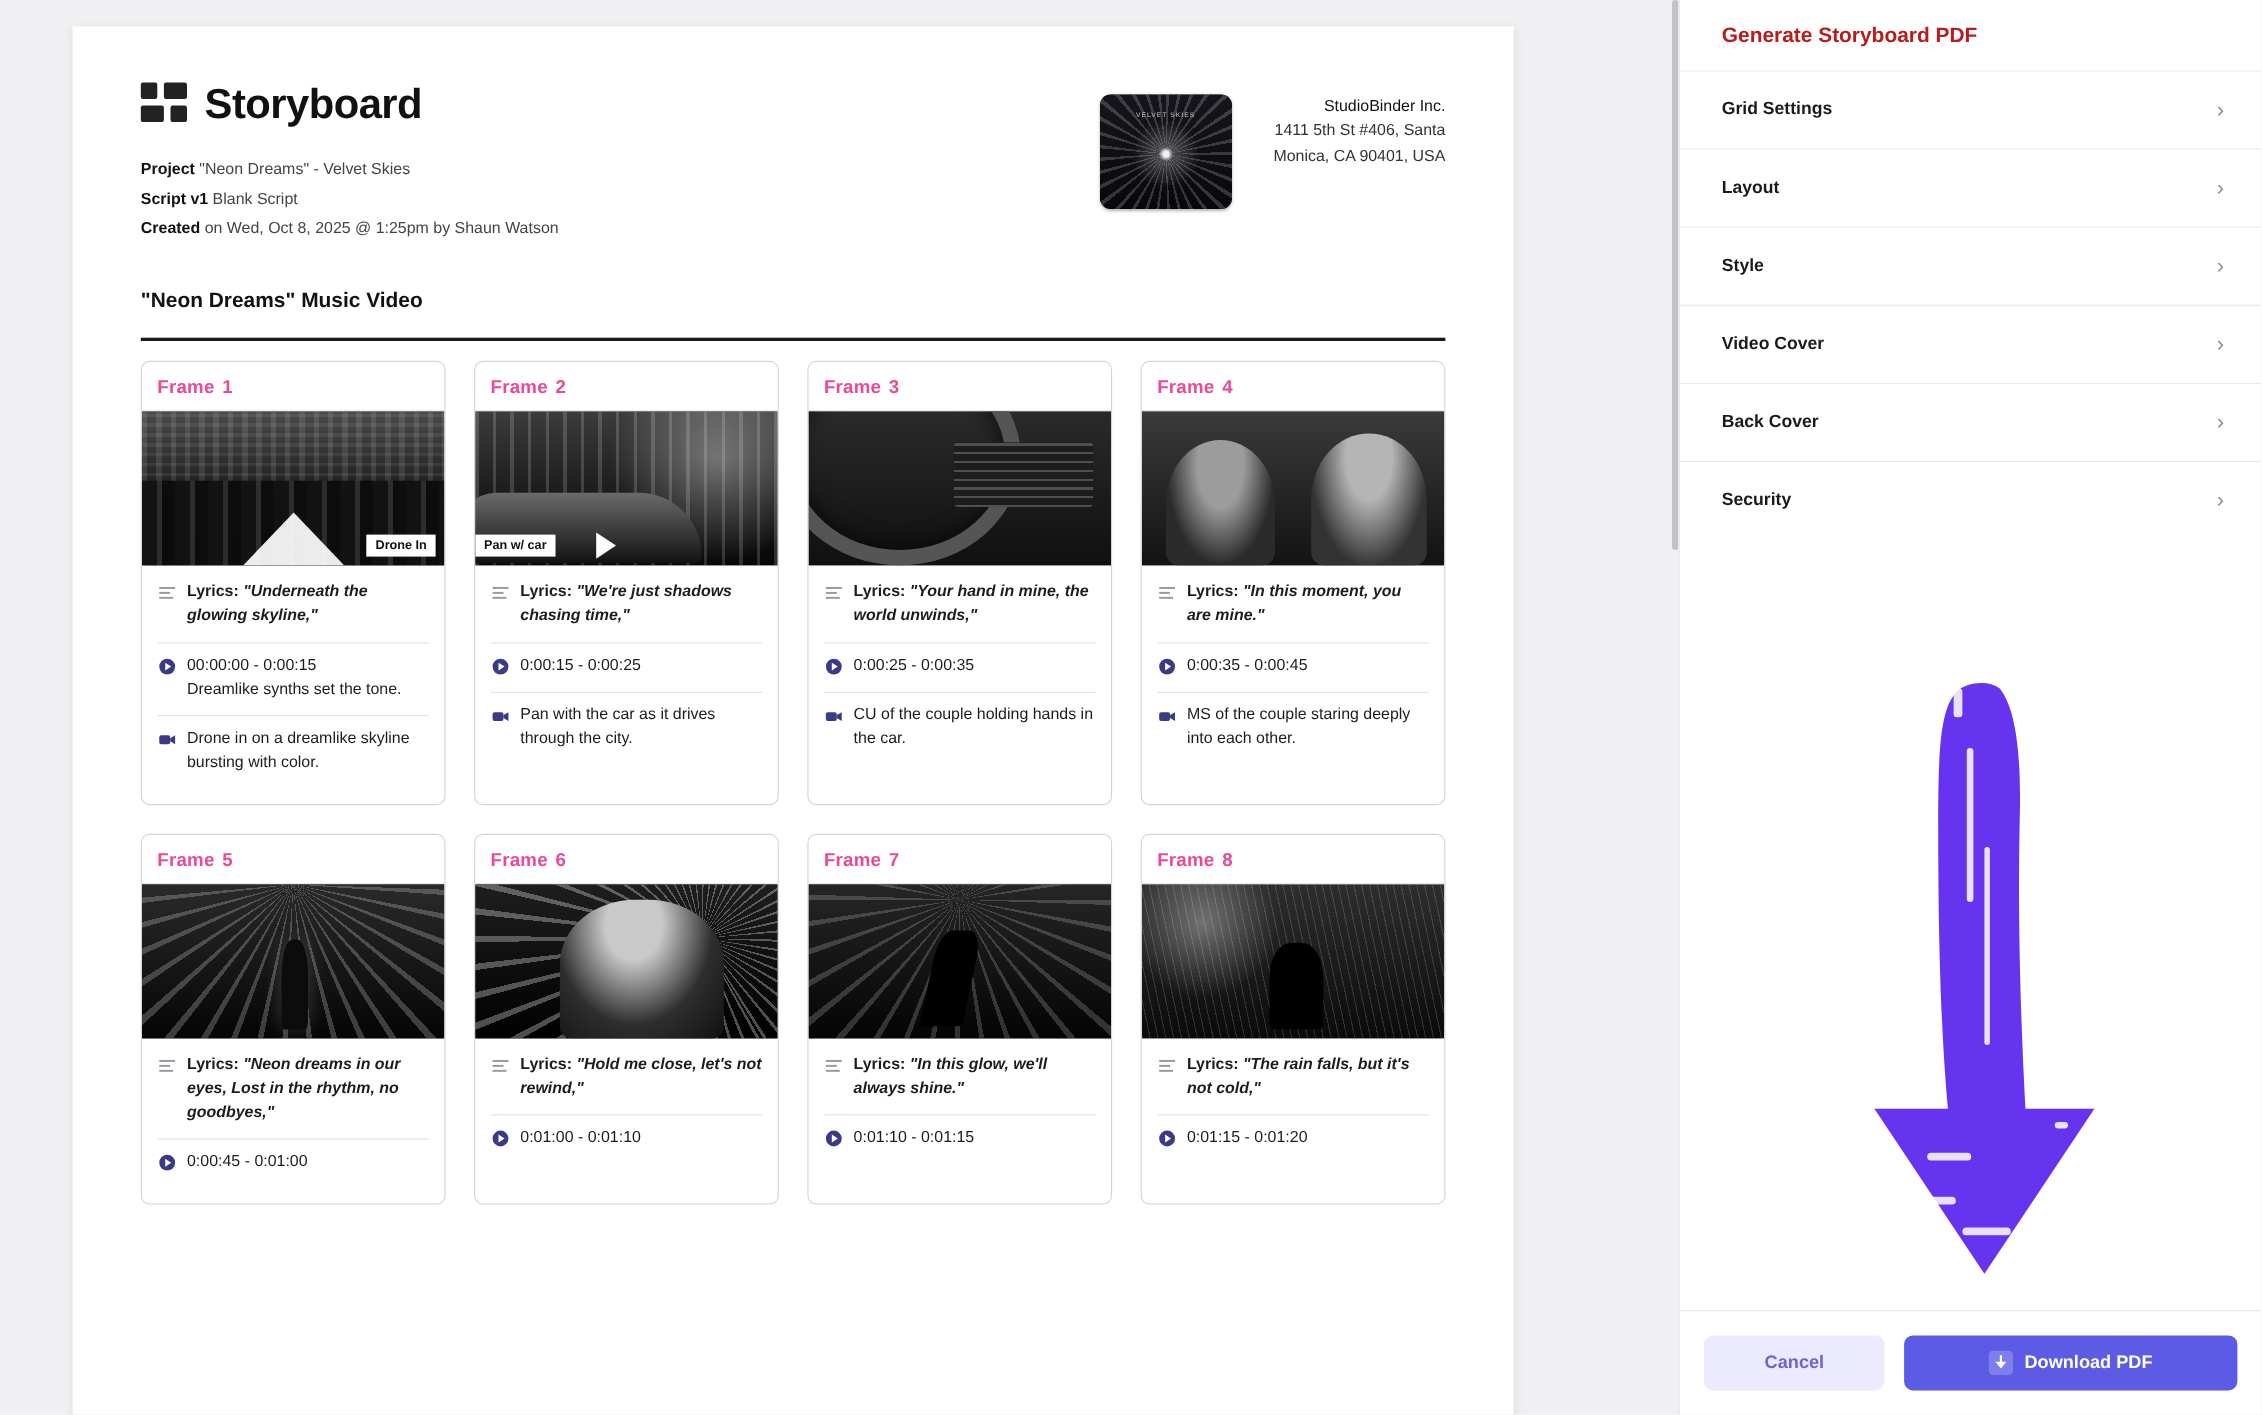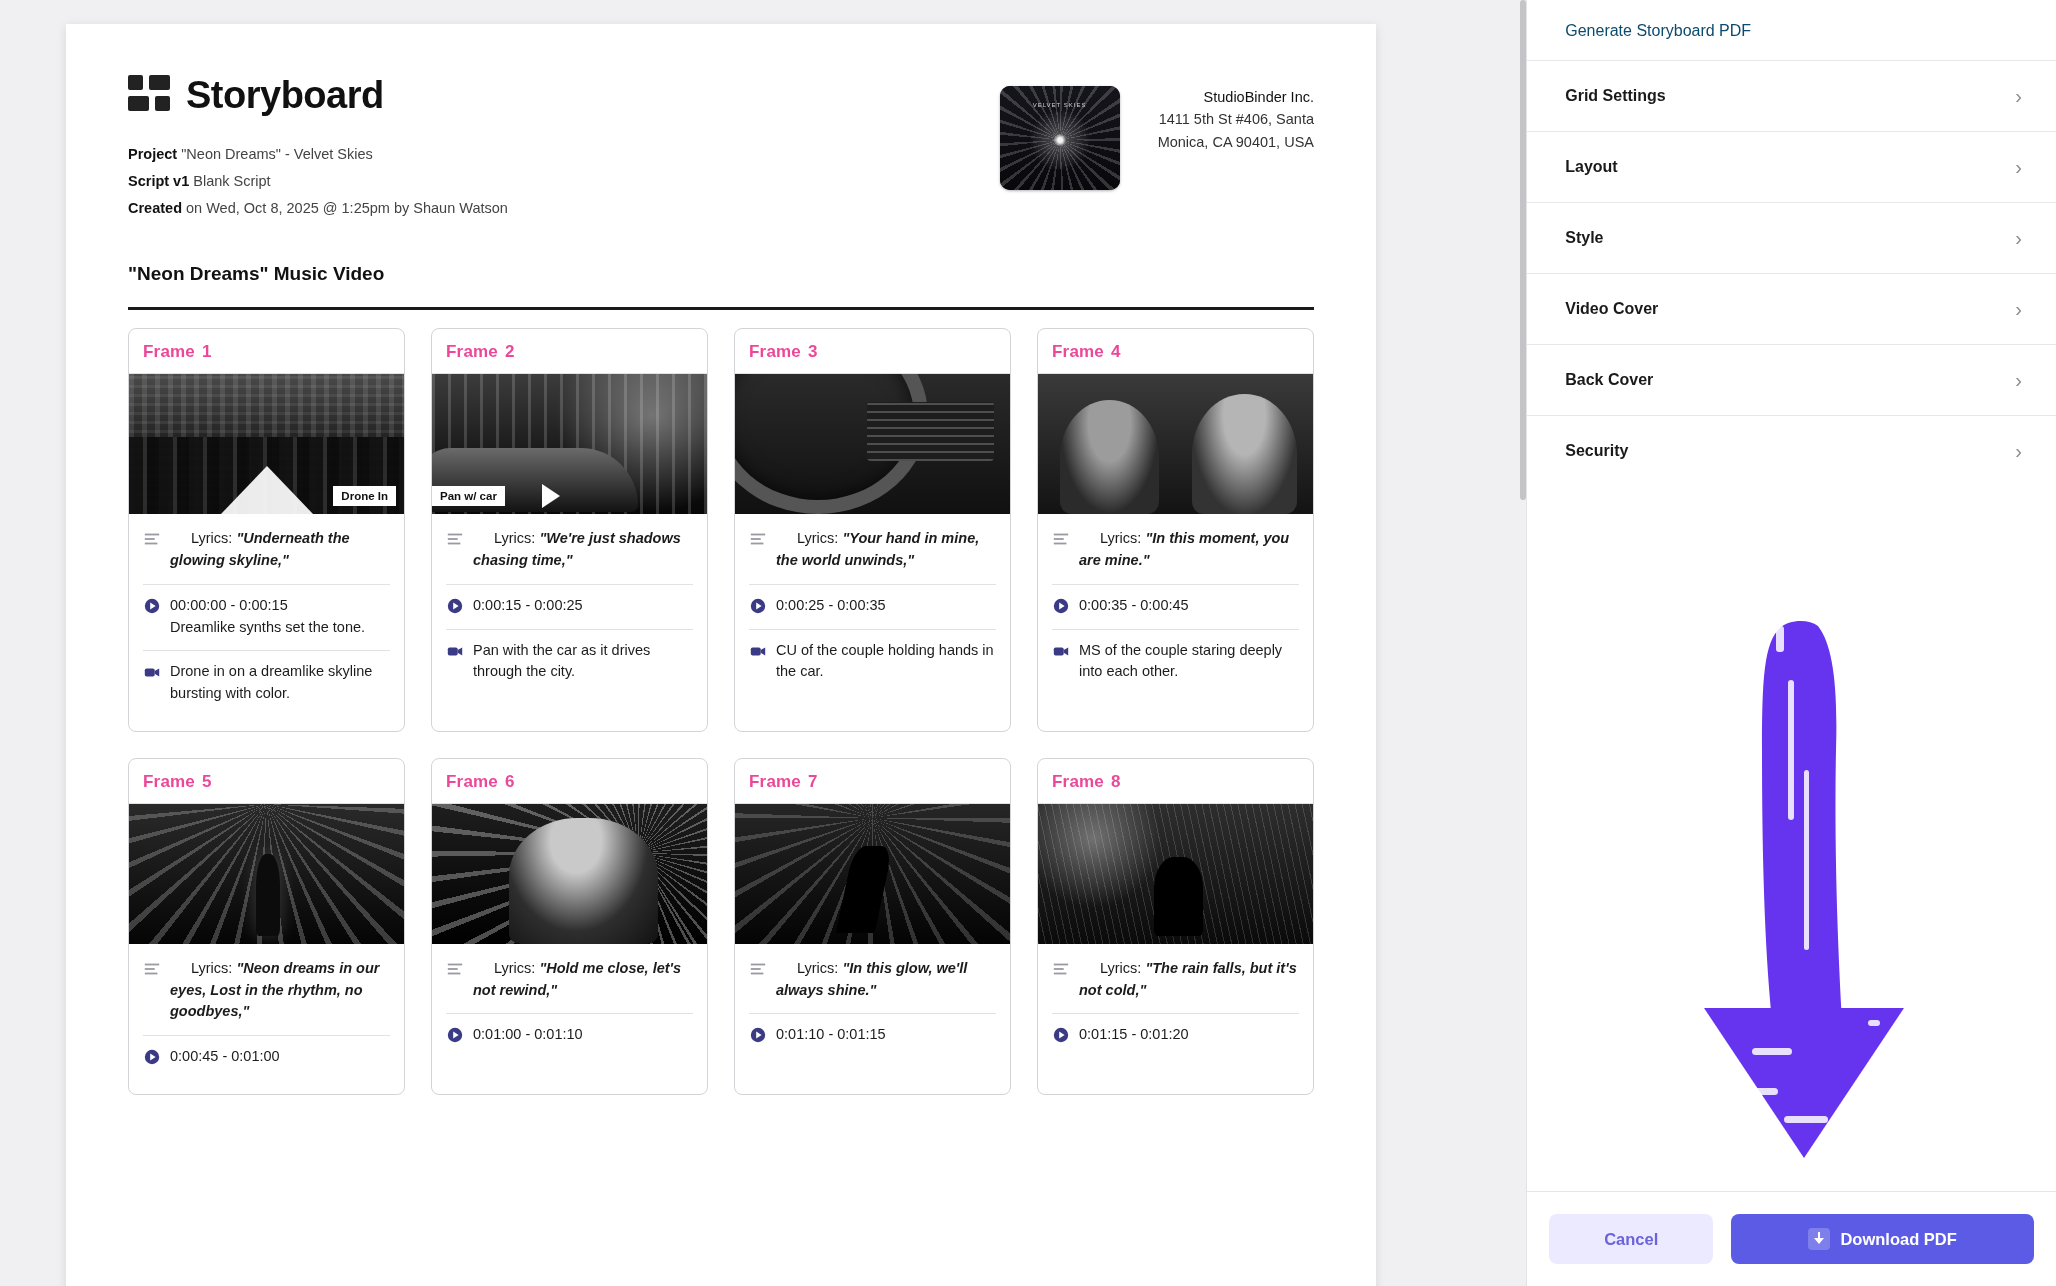--- a/index.html
+++ b/index.html
@@ -349,39 +349,39 @@
     flex: none;
     width: 18px; height: 18px;
     margin-top: 2px;
     display: block;
   }
   .txt {
     font-size: 14.5px;
     line-height: 1.5;
     color: #1c1c1e;
   }
-  .txt .lbl { font-weight: normal; margin-left: 21px; }
+  .txt .lbl { font-weight: bold; }
   .txt .lyric { font-style: italic; font-weight: bold; }
   .txt .time { display: block; }
   .txt .note { display: block; }
 
   
   .panel {
     width: 574px;
     height: 100%;
     background: #fff;
     border-left: 1px solid #e3e3e6;
     display: flex;
     flex-direction: column;
     position: relative;
   }
   .panel-title {
-    font-size: 16px;
-    font-weight: normal;
-    color: #0c4a6e;
+    font-size: 19px;
+    font-weight: bold;
+    color: #b91c1c;
     padding: 22px 38px 20px 38px;
   }
   .panel-list { flex: 1; overflow: hidden; }
   .panel-row {
     display: flex;
     align-items: center;
     justify-content: space-between;
     padding: 25px 34px 25px 38px;
     border-top: 1px solid #e8e8ea;
     cursor: pointer;

